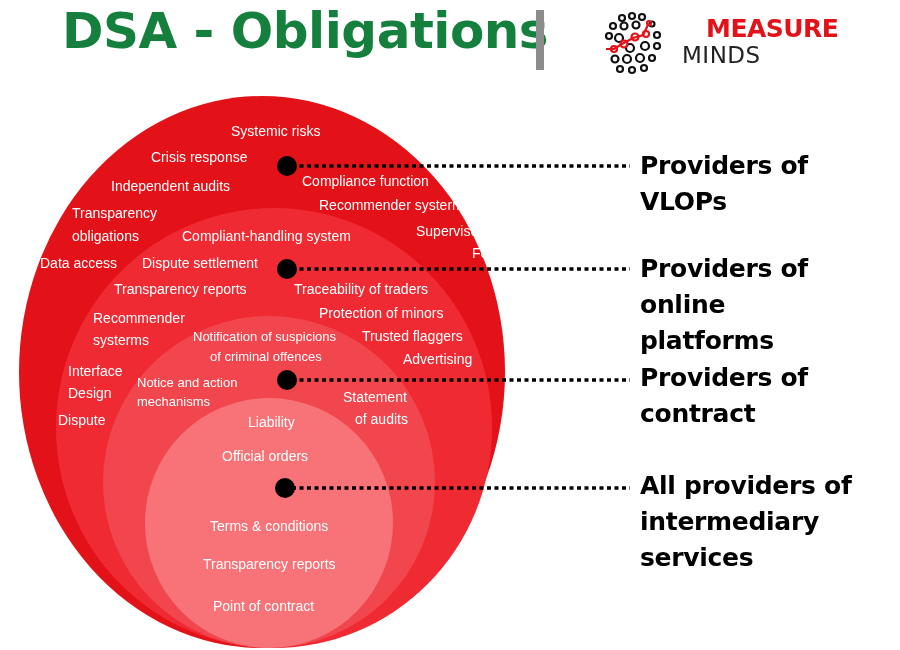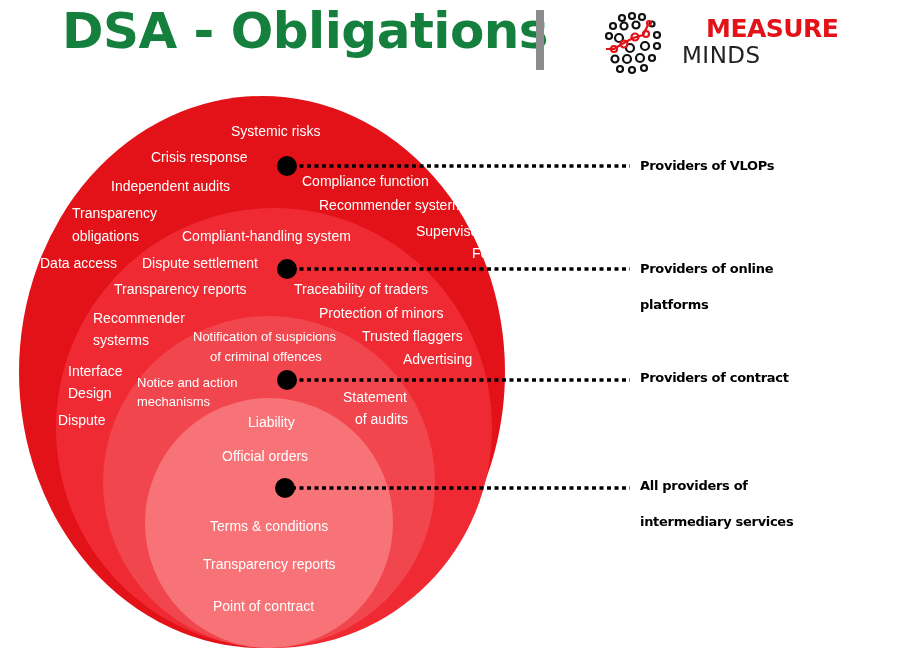--- a/index.html
+++ b/index.html
@@ -5,21 +5,21 @@
   html, body { margin:0; padding:0; background:#ffffff; }
   body { width:900px; height:650px; position:relative; overflow:hidden; font-family:"Liberation Sans", "DejaVu Sans", sans-serif; }
   .title { position:absolute; left:62px; top:2px; font-size:50px; font-weight:bold; color:#15803d; letter-spacing:-0.5px; font-family:"DejaVu Sans", sans-serif; }
   .divider { position:absolute; left:536px; top:10px; width:8px; height:60px; background:#8c8c8c; }
   .logo { position:absolute; left:600px; top:8px; width:70px; height:70px; }
   .logo-text1 { position:absolute; left:682px; top:14px; font-size:25px; font-weight:bold; color:#e31118; font-family:"DejaVu Sans", sans-serif; letter-spacing:-0.5px;margin-left:24px;}
   .logo-text2 { position:absolute; left:682px; top:42px; font-size:23px; color:#222; font-family:"DejaVu Sans", sans-serif; font-weight:normal; letter-spacing:0.5px;}
   svg.diagram { position:absolute; left:0; top:0; }
   .lbl { position:absolute; color:#ffffff; font-size:14px; white-space:nowrap; line-height:22px; }
   .lbl.sm { font-size:13px; line-height:20px; }
-  .tier { position:absolute; left:640px; color:#000; font-weight:bold; font-size:13px; line-height:36px; font-family:"DejaVu Sans", sans-serif; letter-spacing:-0.3px; }
+  .tier { position:absolute; left:640px; color:#000; font-weight:bold; font-size:25px; line-height:36px; font-family:"DejaVu Sans", sans-serif; letter-spacing:-0.3px; }
 </style>
 </head>
 <body>
 
 <div class="title">DSA - Obligations</div>
 <div class="divider"></div>
 
 <svg class="logo" viewBox="0 0 70 70" width="70" height="70">
   <g fill="none" stroke="#111" stroke-width="2.2">
     <circle cx="22" cy="10" r="3"></circle>

